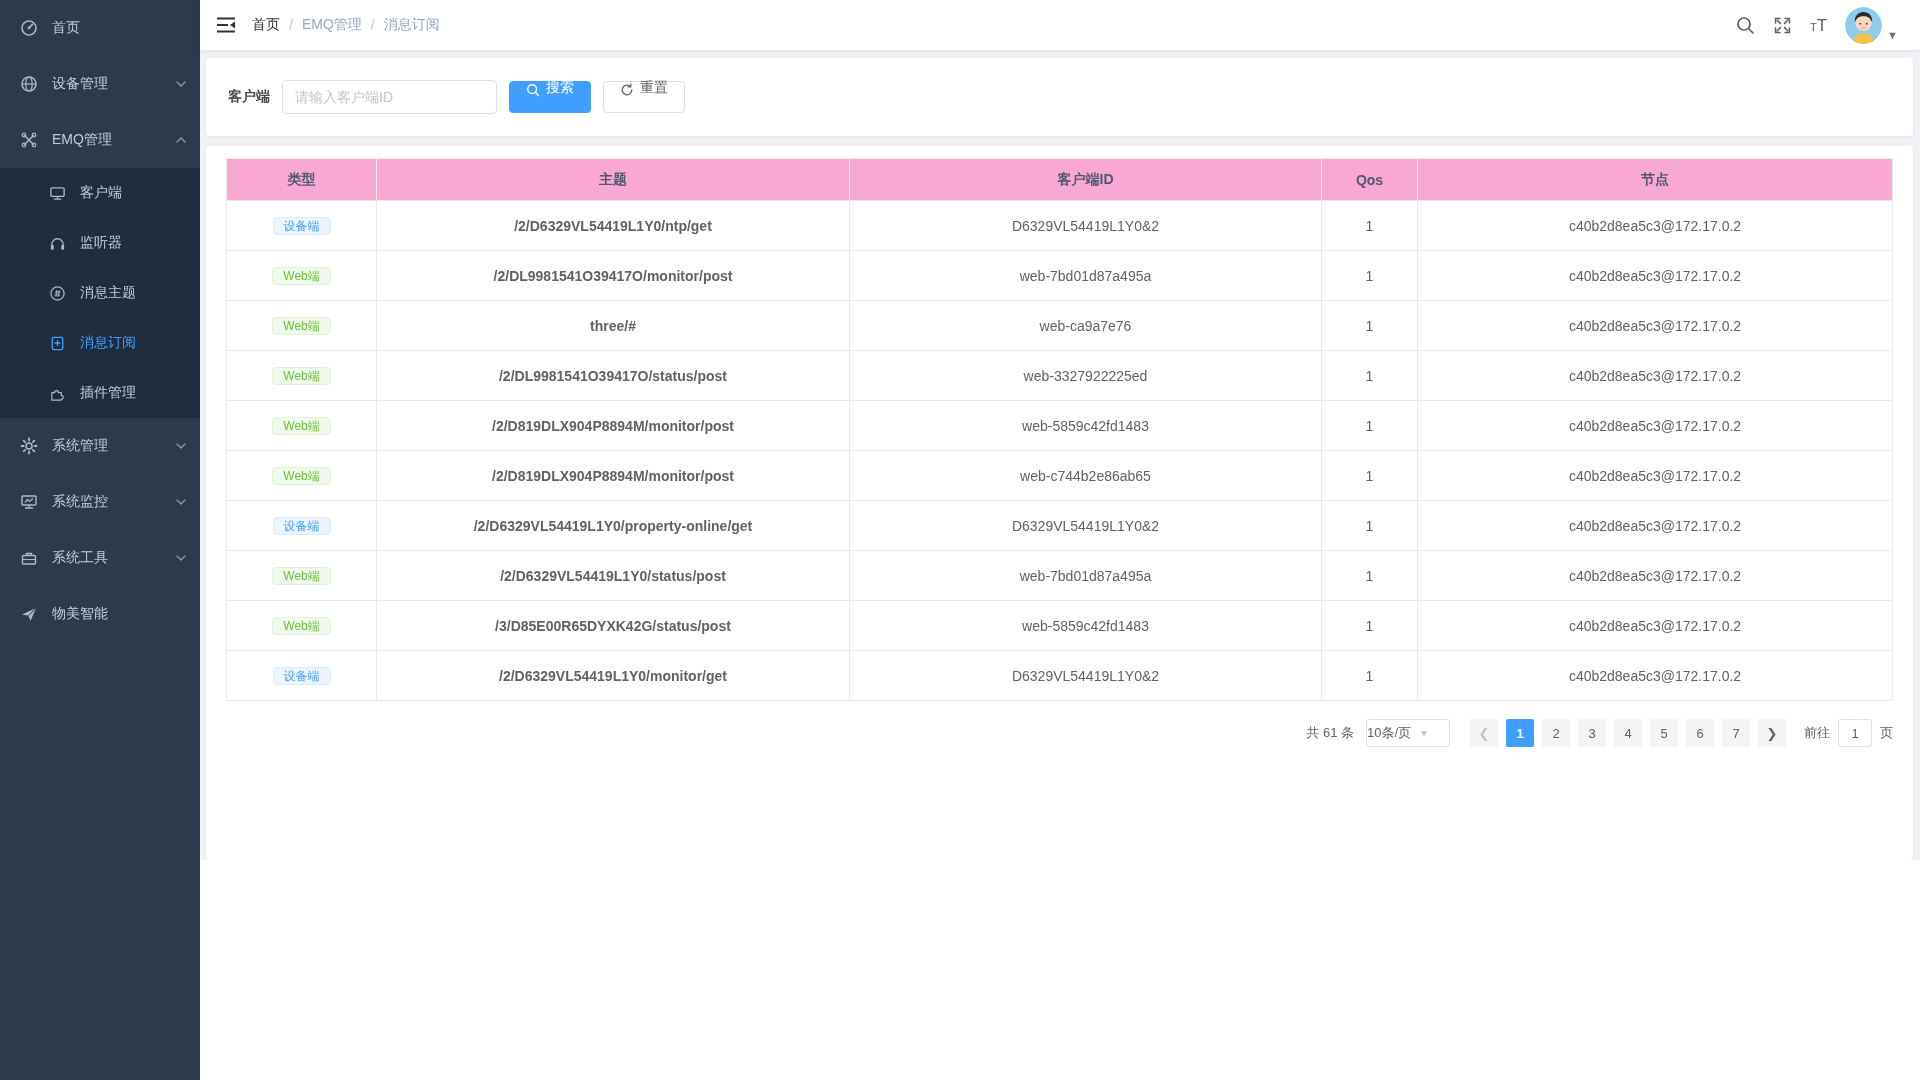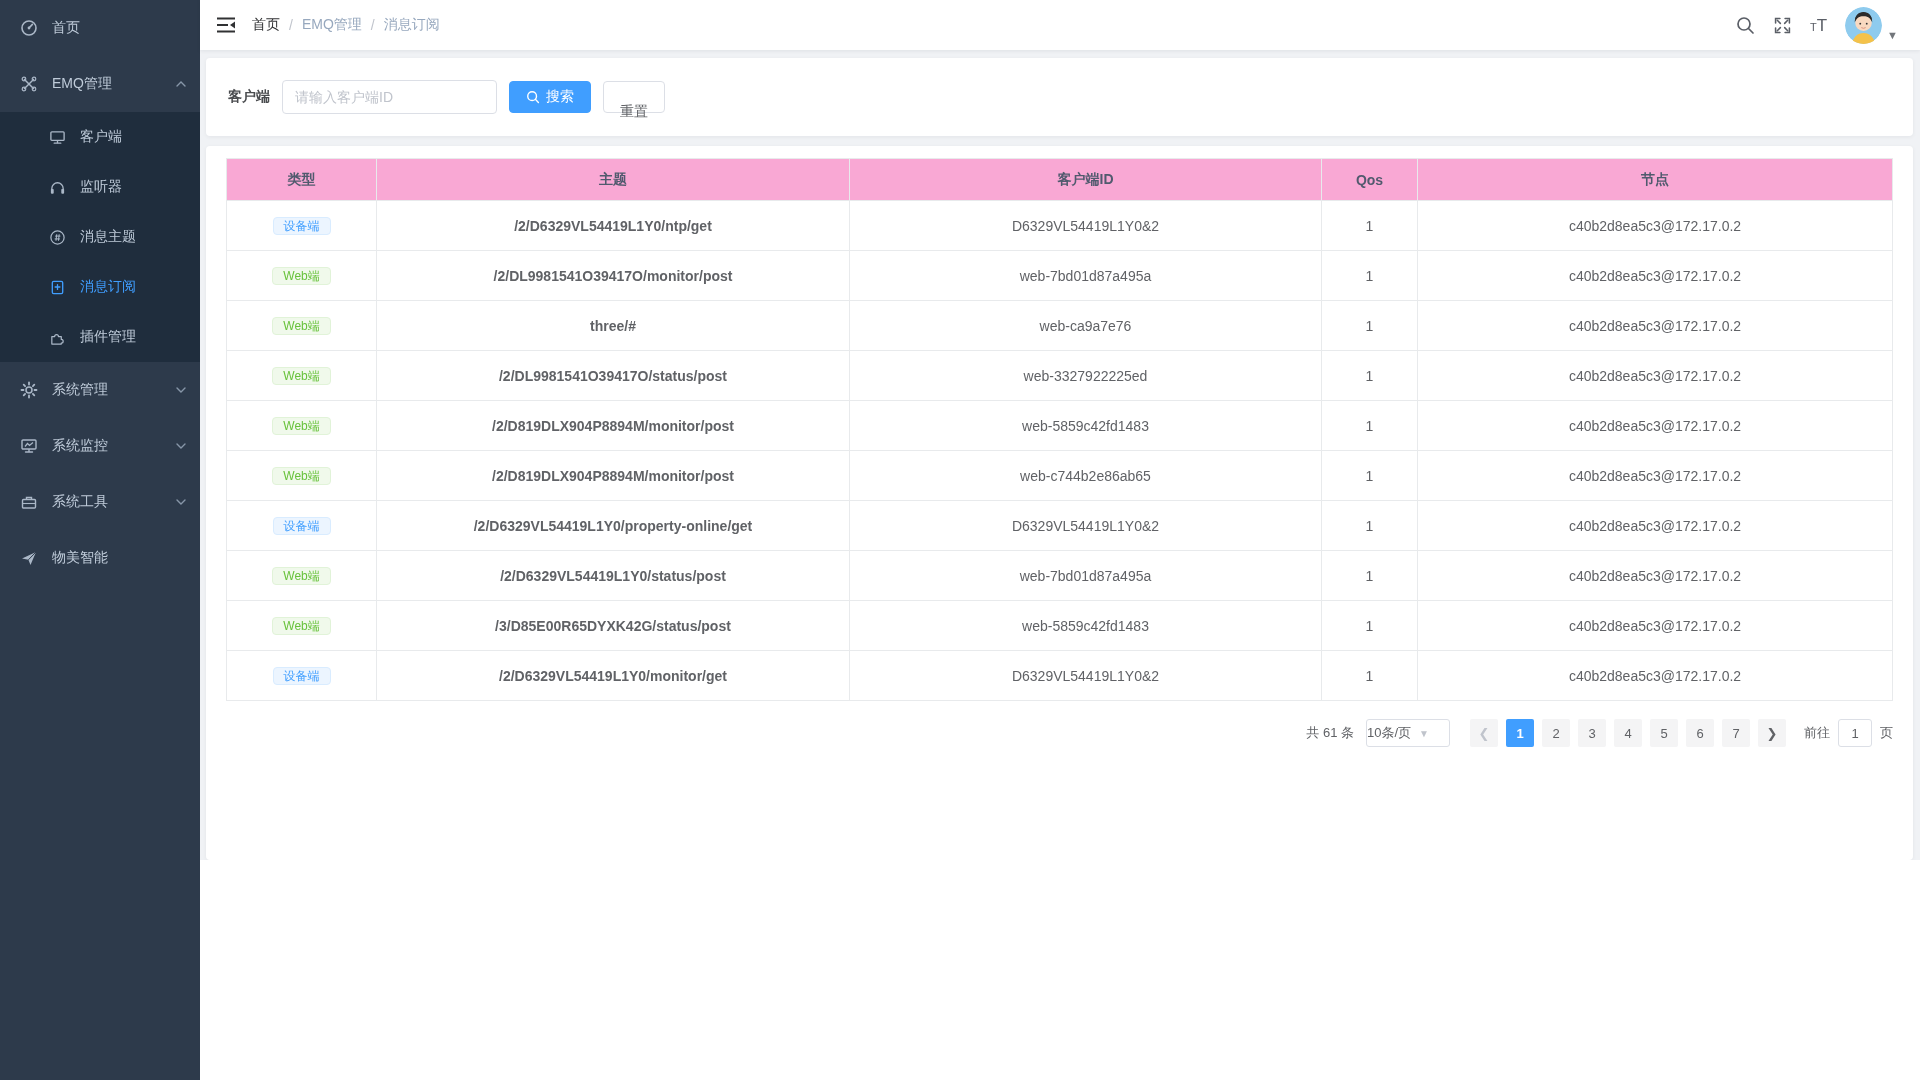--- a/index.html
+++ b/index.html
@@ -39,23 +39,23 @@
   .caret-down { color:#72767b; font-size:11px; margin-top:22px; }
   
   .content { background:#f0f2f5; padding:8px 7px 0 6px; }
   .card { background:#fff; border-radius:4px; box-shadow:0 1px 4px rgba(0,21,41,.06); }
   .search-card { height:78px; display:flex; align-items:center; padding:0 22px; margin-bottom:10px; }
   .search-label { font-weight:bold; color:#4a4c4f; margin-right:12px; }
   .search-input { width:215px; height:34px; border:1px solid #dcdfe6; border-radius:4px;
     padding:0 12px; font-size:14px; color:#606266; outline:none; font-family:inherit; }
   .search-input::placeholder { color:#c0c4cc; }
   .btn { height:16px; border-radius:4px; border:1px solid transparent; font-size:14px;
-    display:inline-flex; align-items:center; gap:6px; padding:15px 16px; cursor:pointer; font-family:inherit; }
+    display:inline-flex; align-items:flex-end; gap:6px; padding:15px 16px; cursor:pointer; font-family:inherit; }
   .btn-primary { background:#409eff; border-color:#409eff; color:#fff; margin-left:12px; }
-  .btn-plain { background:#fff; border-color:#dcdfe6; color:#606266; margin-left:12px;flex-direction:column; }
+  .btn-plain { background:#fff; border-color:#dcdfe6; color:#606266; margin-left:12px; }
   .table-card { height:714px; padding:12px 20px 0 20px; }
   table.data { width:100%; border-collapse:collapse; table-layout:fixed; }
   table.data th, table.data td { border:1px solid #e8eaec; }
   table.data th { height:42px; background:#f9a8d4; color:#515a6e; font-size:14px; font-weight:bold; text-align:center; }
   table.data td { height:50px; font-size:14px; color:#606266; text-align:center; }
   td.topic-cell { text-align:left; font-weight:bold; color:#34373c; }
   .tag { display:inline-block; font-size:12px; line-height:1; padding:2px 10px; border-radius:4px; border:1px solid; }
   .tag.device { color:#409eff; background:#ecf5ff; border-color:#d9ecff; }
   .tag.web    { color:#67c23a; background:#f0f9eb; border-color:#e1f3d8; }
   
@@ -81,20 +81,35 @@
     <span class="mi-icon">
       <svg class="ic" width="18" height="18" viewBox="0 0 18 18">
           <circle cx="9" cy="9" r="7" fill="none" stroke="currentColor" stroke-width="1.6"></circle>
           <line x1="9" y1="9" x2="12.4" y2="5.4" stroke="currentColor" stroke-width="1.6" stroke-linecap="round"></line>
           <circle cx="9" cy="9" r="1.4" fill="currentColor"></circle>
         </svg>
     </span>
     <span>首页</span>
   </div>
 
+  <div class="menu-item">
+    <span class="mi-icon">
+      <svg class="ic" width="18" height="18" viewBox="0 0 18 18">
+          <circle cx="9" cy="9" r="7" fill="none" stroke="currentColor" stroke-width="1.5"></circle>
+          <ellipse cx="9" cy="9" rx="3.2" ry="7" fill="none" stroke="currentColor" stroke-width="1.2"></ellipse>
+          <line x1="2" y1="9" x2="16" y2="9" stroke="currentColor" stroke-width="1.2"></line>
+        </svg>
+    </span>
+    <span>设备管理</span>
+    <span class="chev">
+      <svg class="ic" width="10" height="6" viewBox="0 0 10 6">
+          <polyline points="1,1 5,5 9,1" fill="none" stroke="currentColor" stroke-width="1.4" stroke-linecap="round"></polyline>
+        </svg>
+    </span>
+  </div>
 
   <div class="menu-item">
     <span class="mi-icon">
       <svg class="ic" width="18" height="18" viewBox="0 0 18 18">
           <line x1="4" y1="4" x2="14" y2="14" stroke="currentColor" stroke-width="1.5"></line>
           <line x1="14" y1="4" x2="4" y2="14" stroke="currentColor" stroke-width="1.5"></line>
           <circle cx="4" cy="4" r="1.8" fill="none" stroke="currentColor" stroke-width="1.2"></circle>
           <circle cx="14" cy="4" r="1.8" fill="none" stroke="currentColor" stroke-width="1.2"></circle>
           <circle cx="4" cy="14" r="1.8" fill="none" stroke="currentColor" stroke-width="1.2"></circle>
           <circle cx="14" cy="14" r="1.8" fill="none" stroke="currentColor" stroke-width="1.2"></circle>

